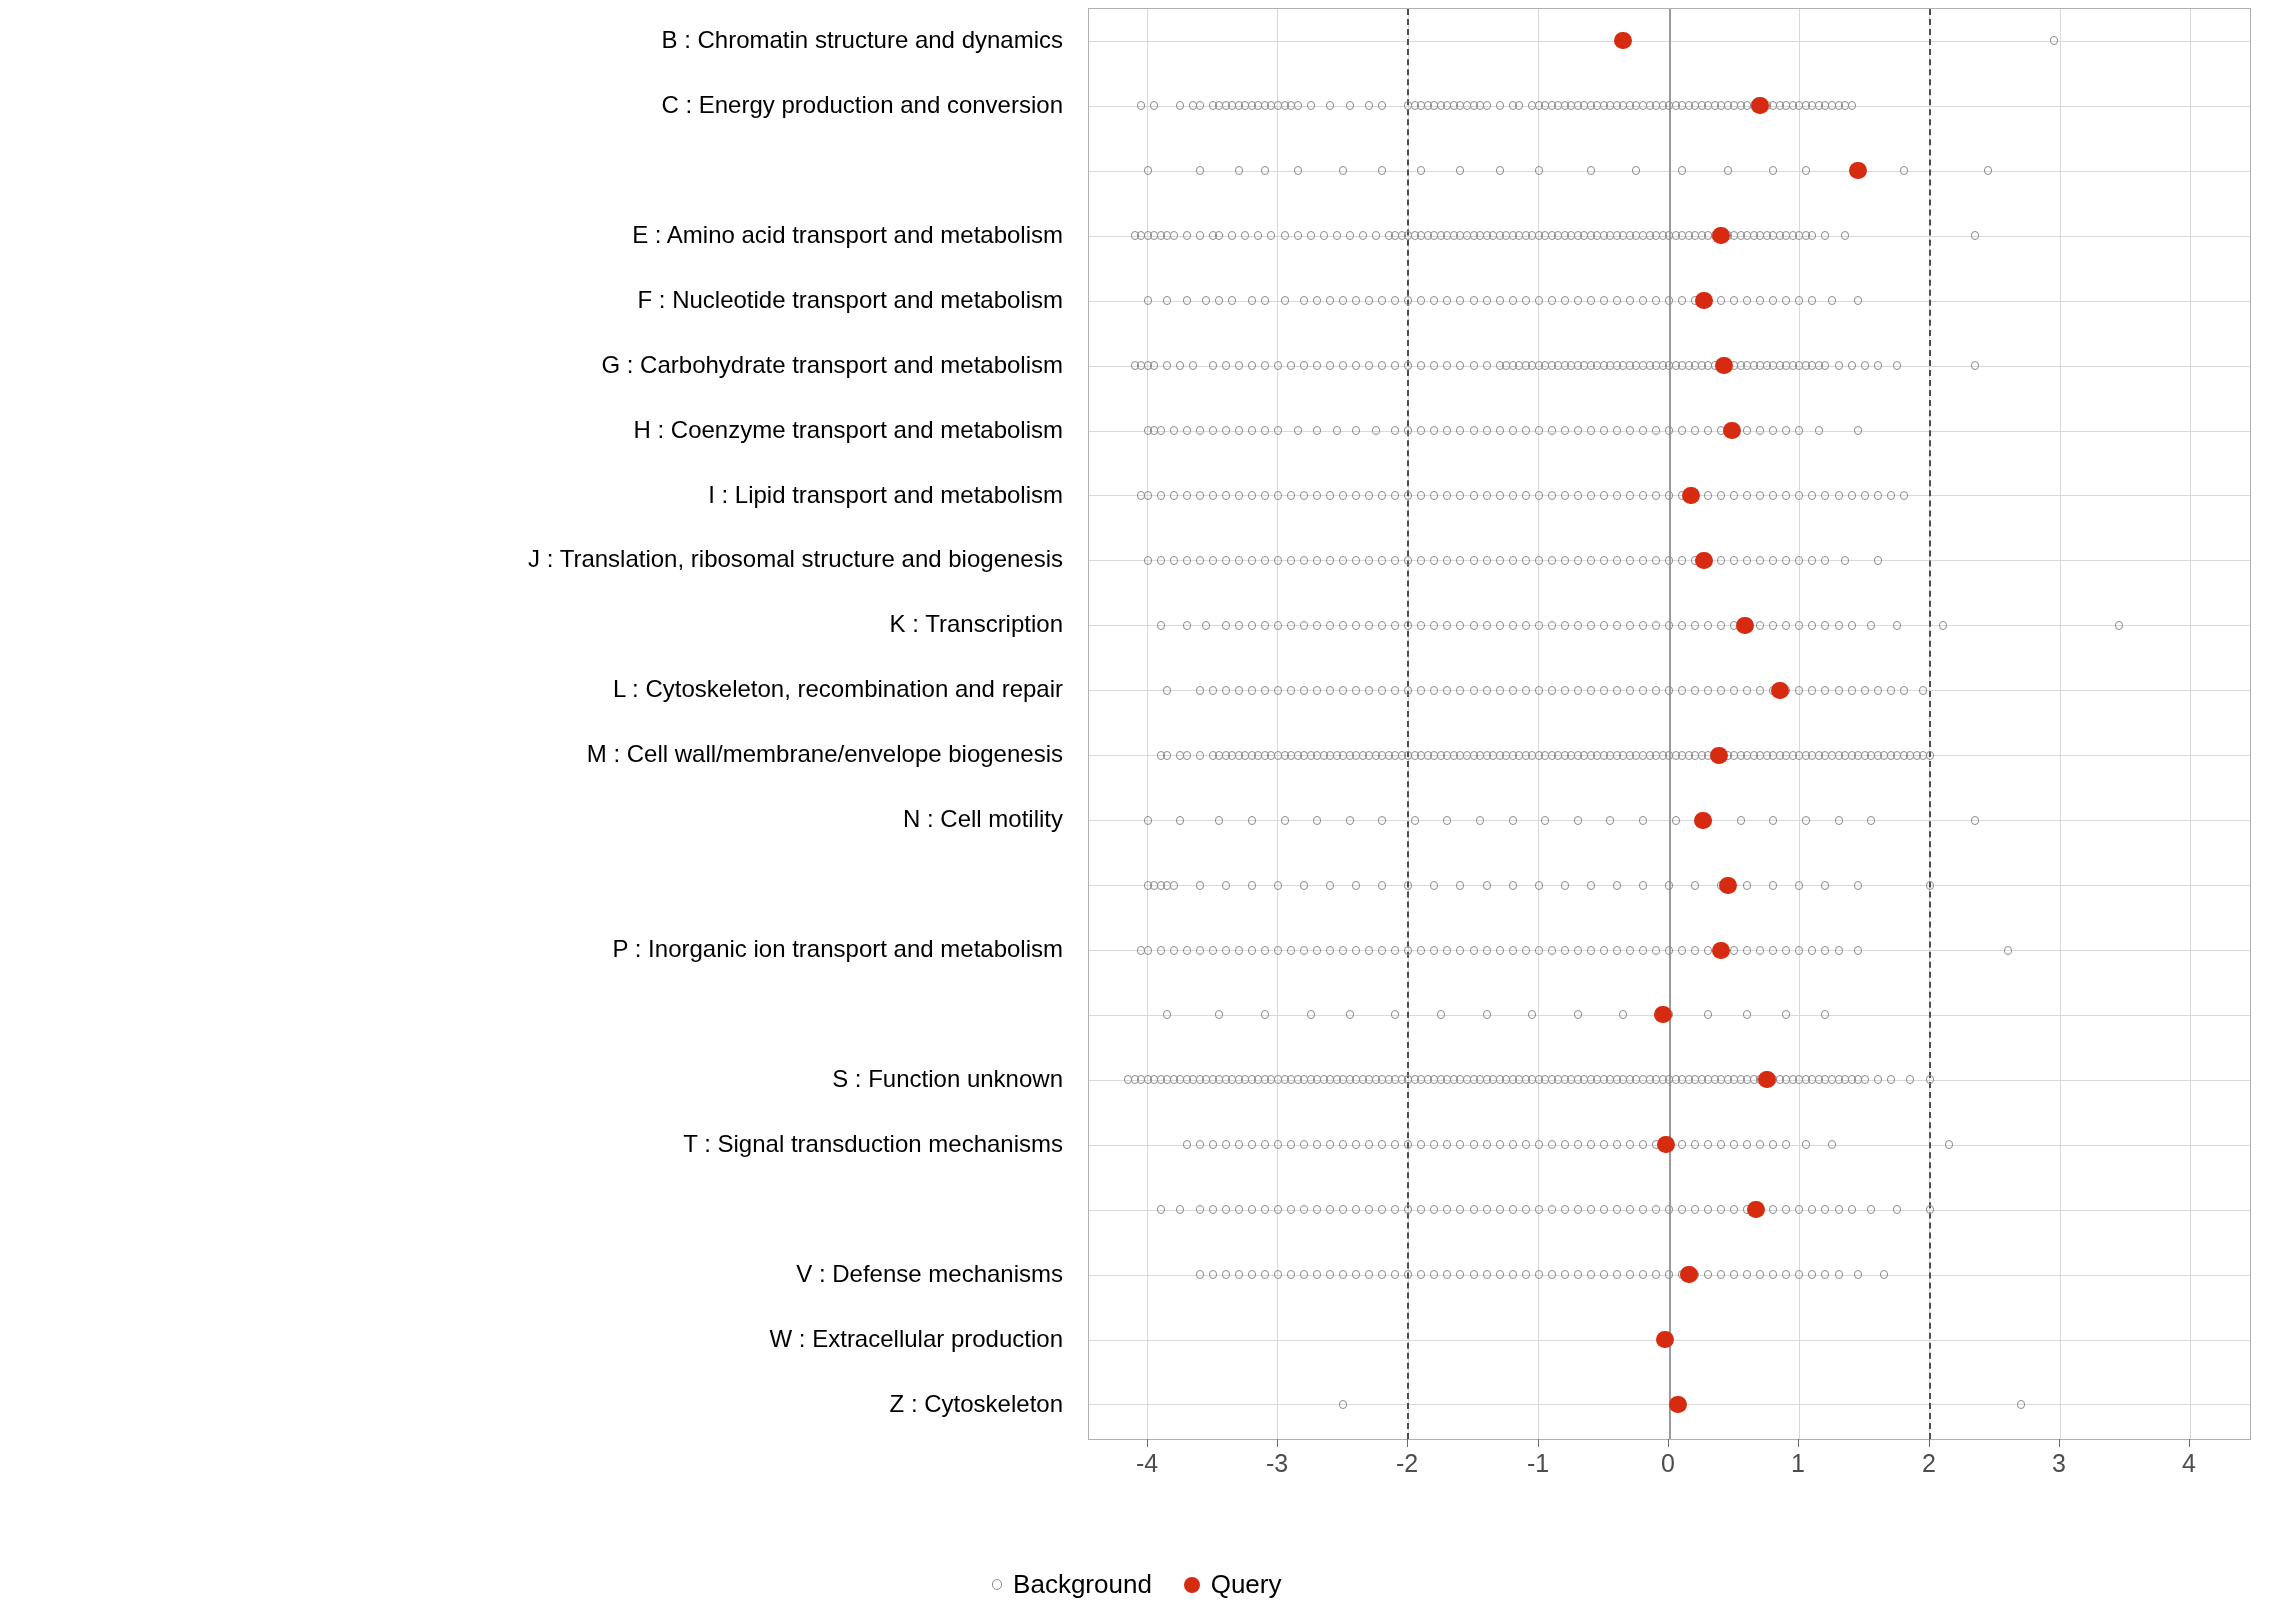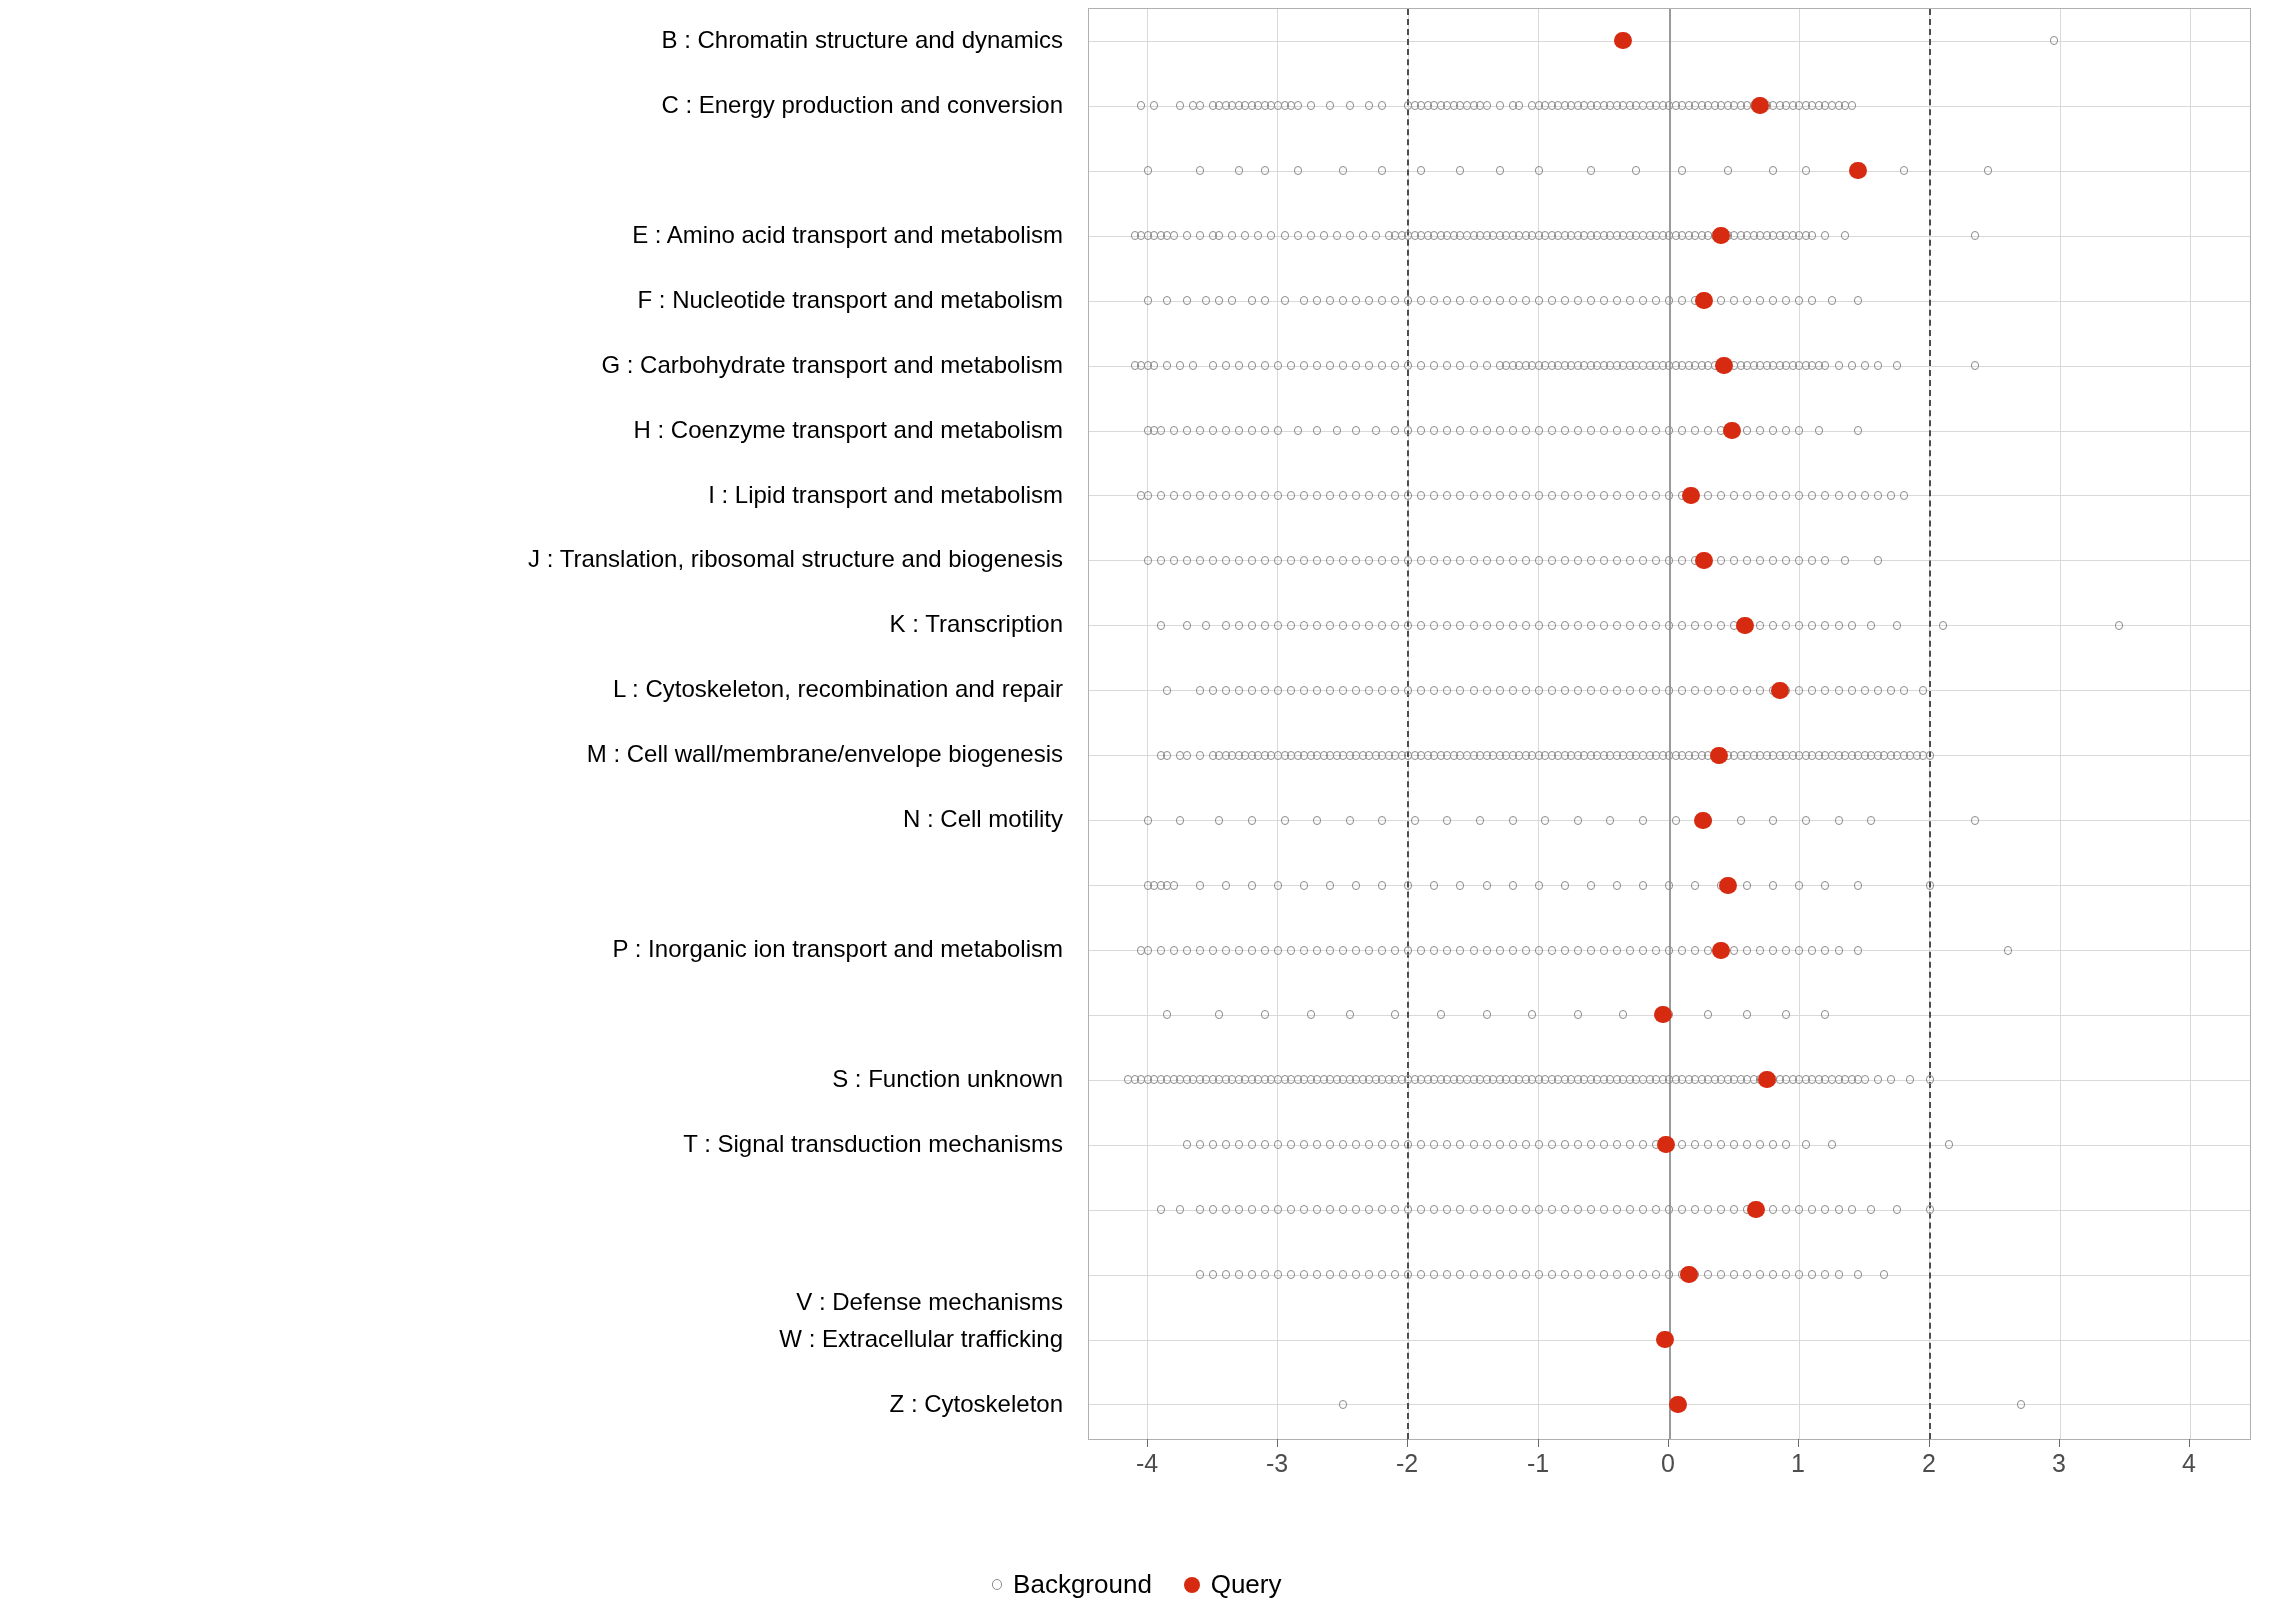--- a/index.html
+++ b/index.html
@@ -184,22 +184,22 @@
       <div class="cat-label" style="top: 430px;">H : Coenzyme transport and metabolism</div>
       <div class="cat-label" style="top: 495px;">I : Lipid transport and metabolism</div>
       <div class="cat-label" style="top: 559px;">J : Translation, ribosomal structure and biogenesis</div>
       <div class="cat-label" style="top: 624px;">K : Transcription</div>
       <div class="cat-label" style="top: 689px;">L : Cytoskeleton, recombination and repair</div>
       <div class="cat-label" style="top: 754px;">M : Cell wall/membrane/envelope biogenesis</div>
       <div class="cat-label" style="top: 819px;">N : Cell motility</div>
       <div class="cat-label" style="top: 949px;">P : Inorganic ion transport and metabolism</div>
       <div class="cat-label" style="top: 1079px;">S : Function unknown</div>
       <div class="cat-label" style="top: 1144px;">T : Signal transduction mechanisms</div>
-      <div class="cat-label" style="top: 1274px; margin-top: 28px;">V : Defense mechanisms</div>
-      <div class="cat-label" style="top: 1339px;">W : Extracellular trafficking</div>
+      <div class="cat-label" style="top: 1274px;">V : Defense mechanisms</div>
+      <div class="cat-label" style="top: 1339px;">W : Extracellular production</div>
       <div class="cat-label" style="top: 1404px;">Z : Cytoskeleton</div>
     </div>
 
   <div id="panel">
       <div class="row-grid" style="top: 32px;"></div>
       <div class="row-grid" style="top: 97px;"></div>
       <div class="row-grid" style="top: 162px;"></div>
       <div class="row-grid" style="top: 227px;"></div>
       <div class="row-grid" style="top: 292px;"></div>
       <div class="row-grid" style="top: 357px;"></div>

